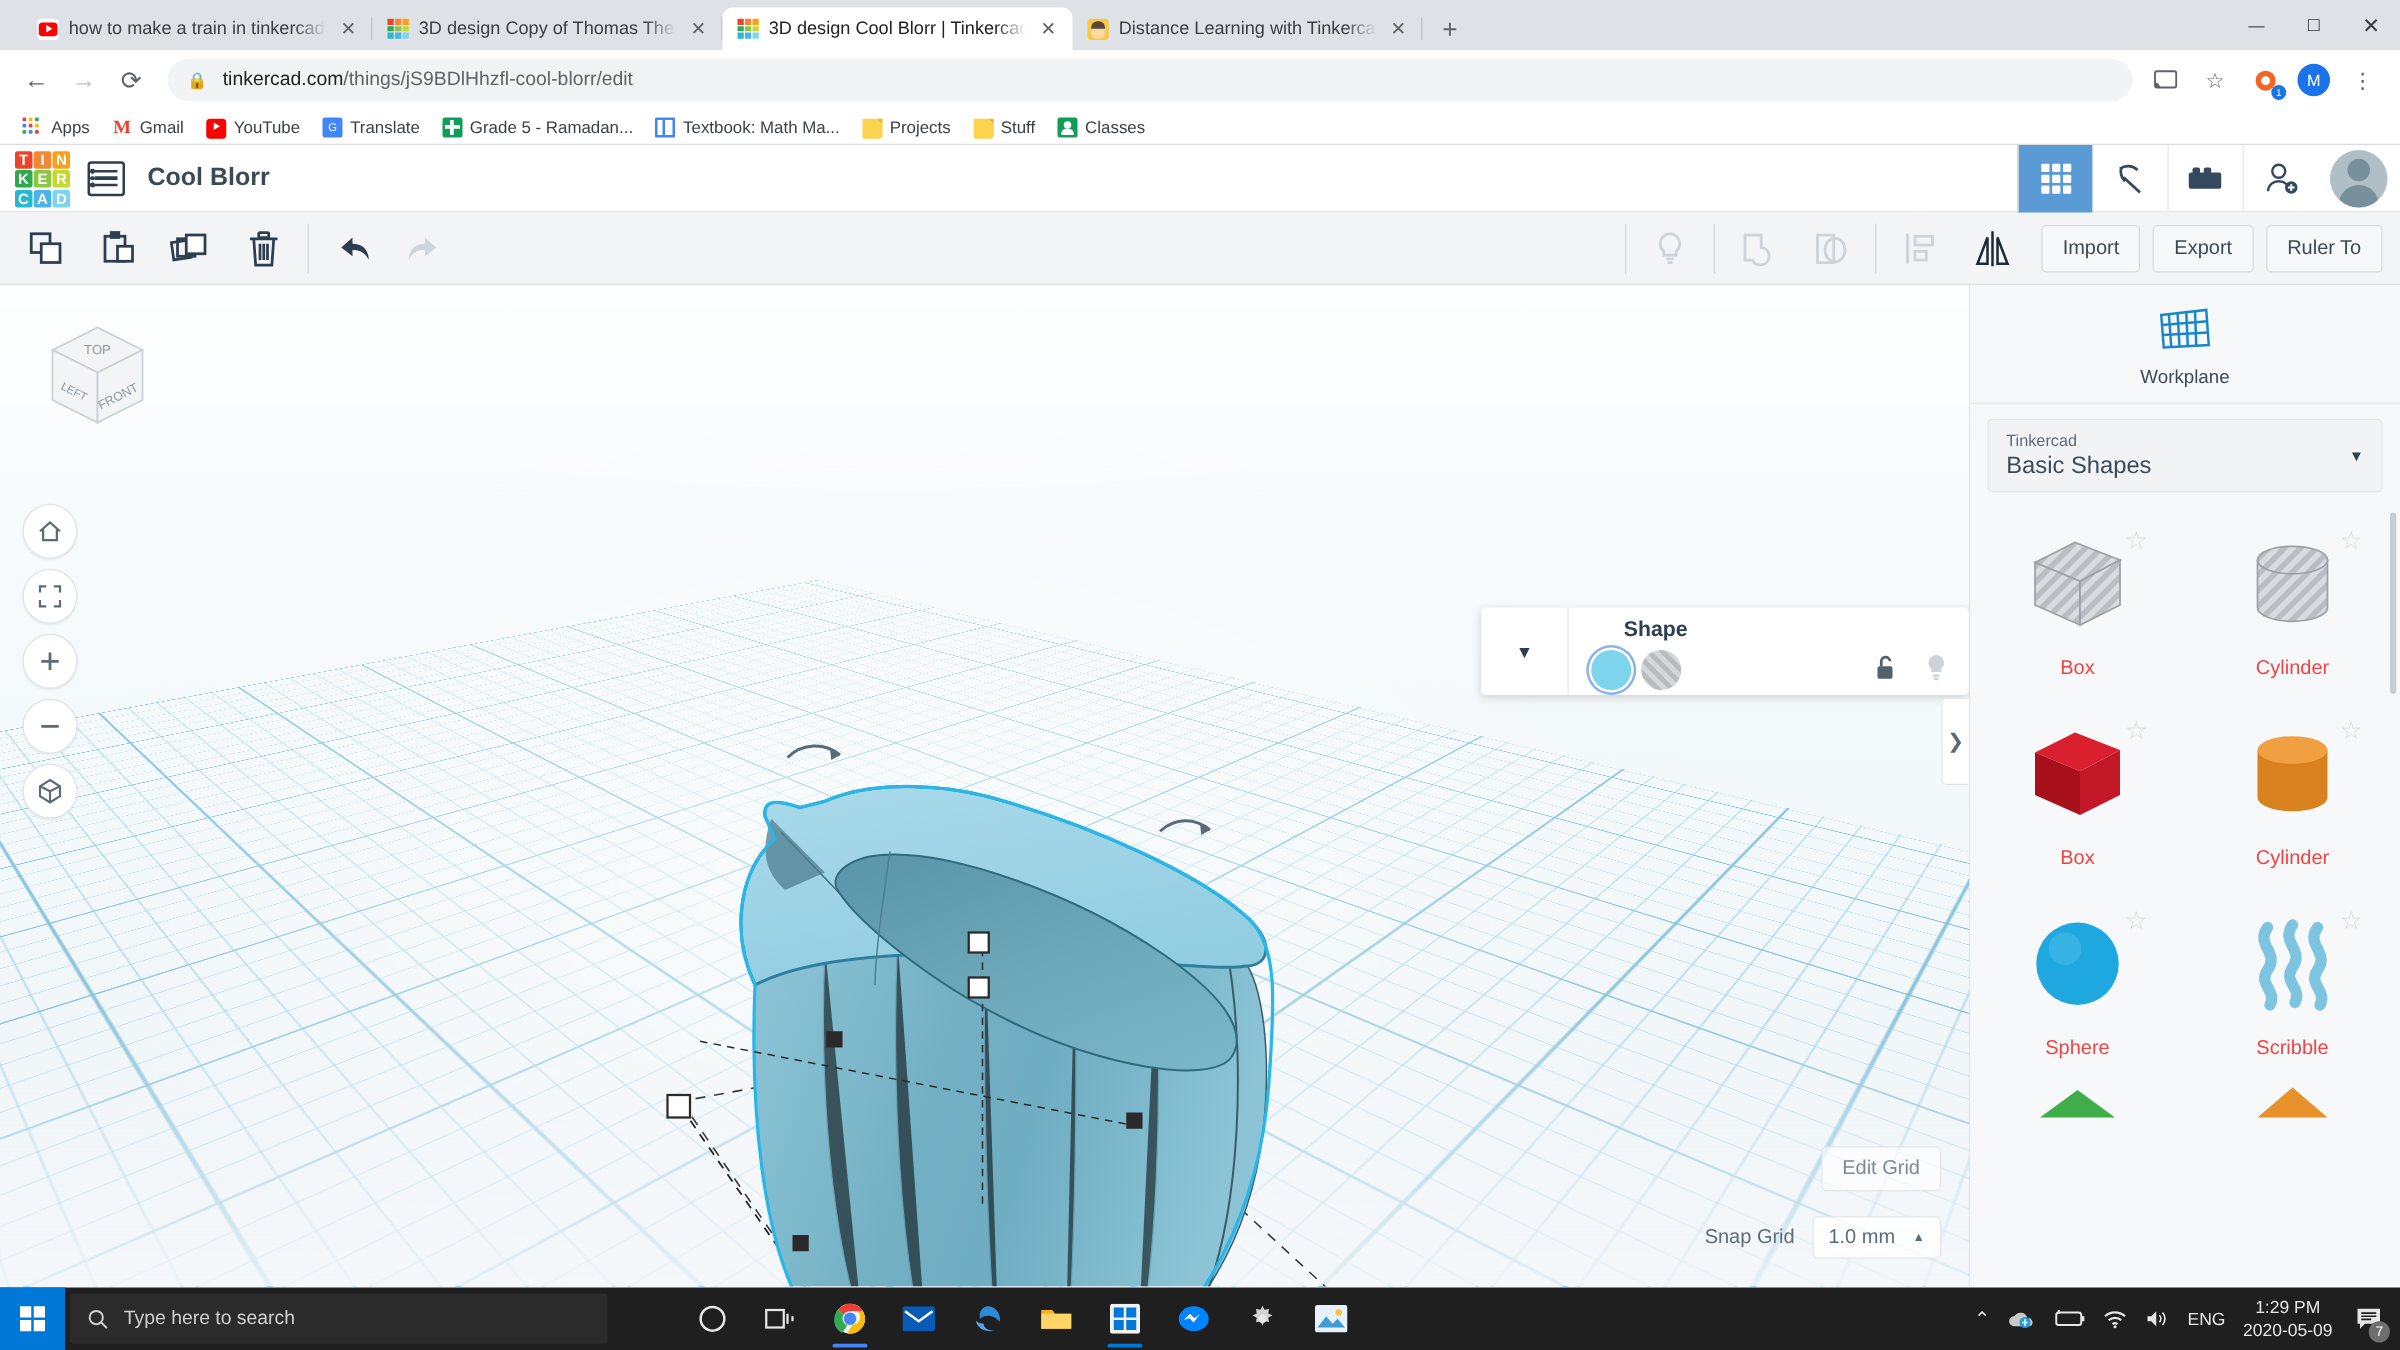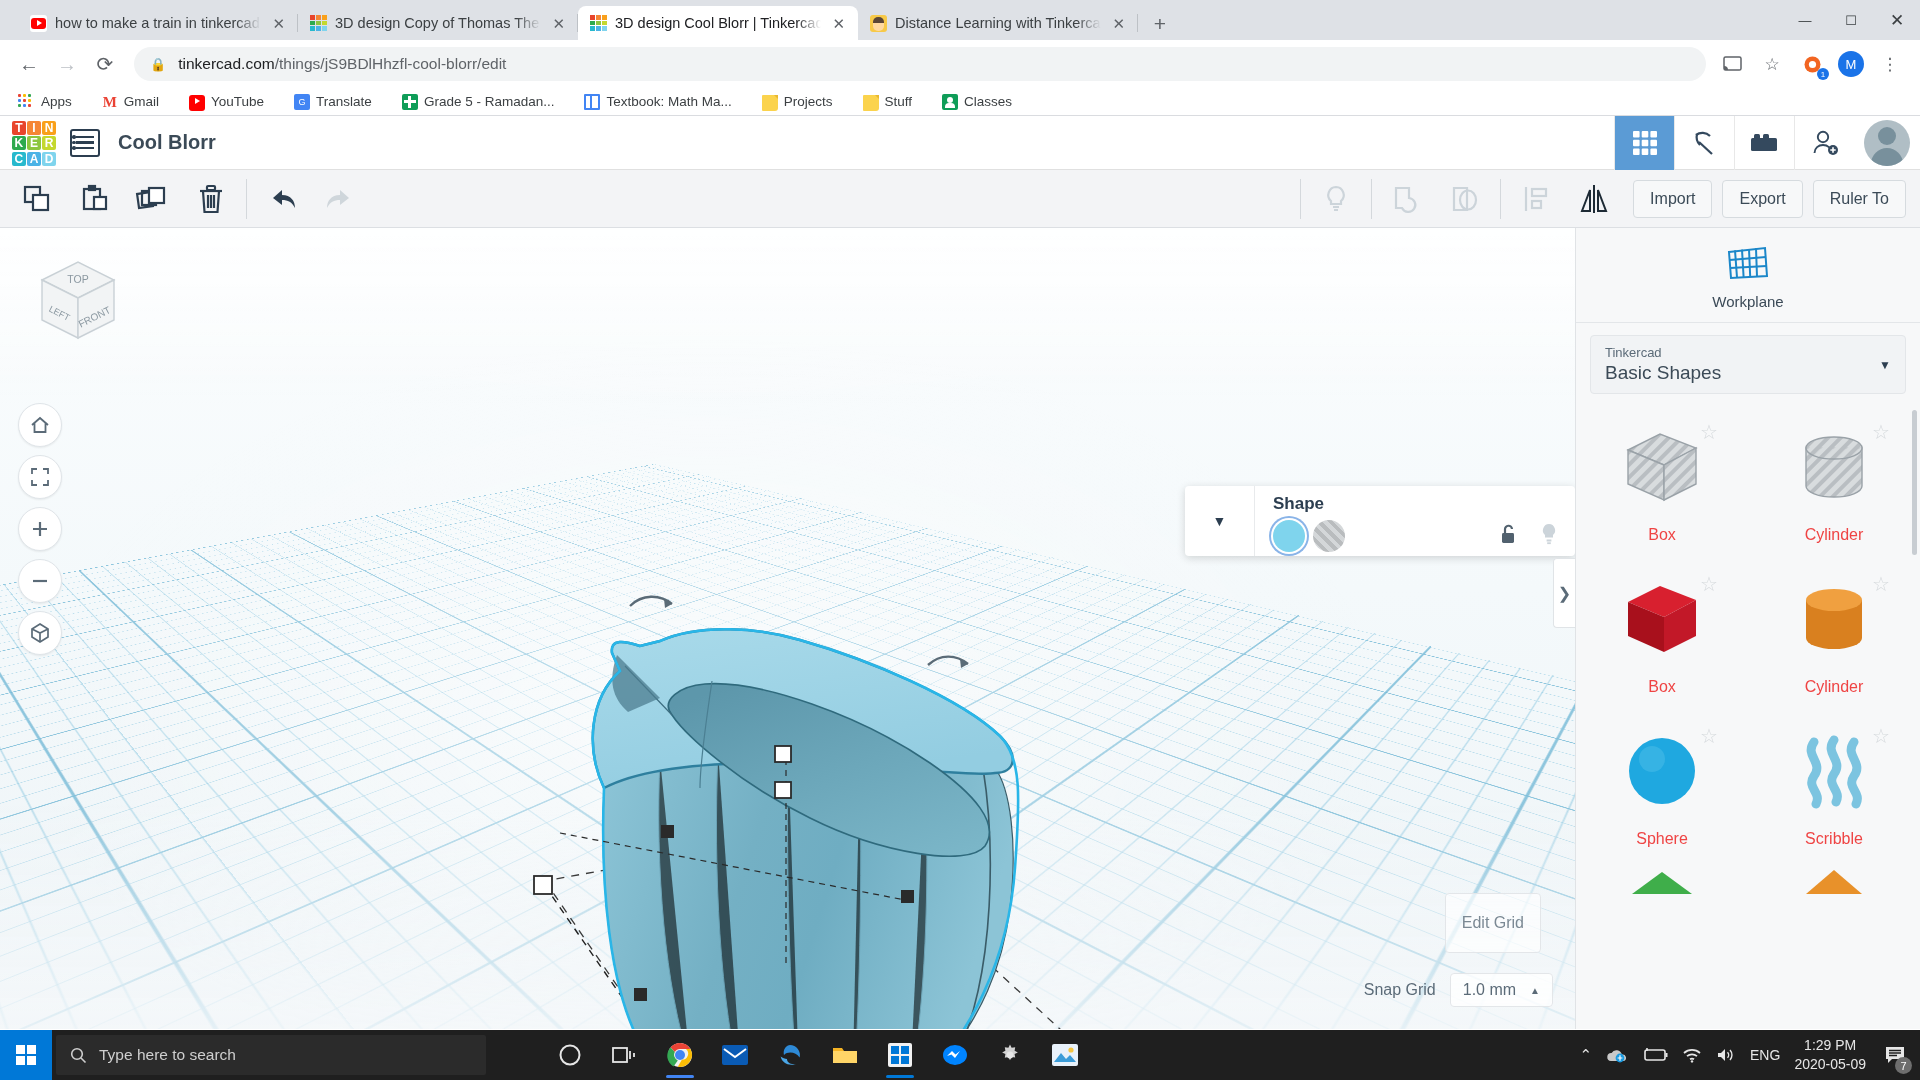--- a/index.html
+++ b/index.html
@@ -79,21 +79,21 @@
   .omni-right { display:flex; align-items:center; gap:12px; padding-right:4px;}
   .icon-btn { width:28px; height:28px; display:flex; align-items:center; justify-content:center;
      color:#5f6368; font-size:17px; position:relative;}
   .ext-badge { position:absolute; right:-3px; bottom:-2px; background:#1a73e8; color:#fff;
      font-size:8px; width:12px; height:12px; border-radius:50%; display:flex;
      align-items:center; justify-content:center; }
   .avatar-sm { width:26px; height:26px; border-radius:50%; background:#1a73e8; color:#fff;
      display:flex; align-items:center; justify-content:center; font-size:13px; }
 
   .bookmarks { height:28px; background:#ffffff; display:flex; align-items:center;
-     gap:16px; padding:0 10px; border-bottom:1px solid #dadce0;}
+     gap:4px; padding:0 10px; border-bottom:1px solid #dadce0;}
   .bm { display:flex; align-items:center; gap:6px; padding:3px 7px; border-radius:4px;
      font-size:13.5px; color:#3c4043; white-space:nowrap;}
   .bm .bmi { width:16px; height:16px; flex:0 0 16px; }
 
   .bmi-apps { display:grid; grid-template-columns:repeat(3,3px); grid-template-rows:repeat(3,3px);
      gap:2px; width:13px; height:13px; margin:1px;}
   .bmi-apps span{ display:block; border-radius:1px;}
   .bmi-gmail { color:#ea4335; font-size:15px; font-weight:bold; line-height:16px; text-align:center;
      font-family:"Liberation Serif", serif; }
   .bmi-yt { width:16px; height:12px; background:#ff0000; border-radius:3px; margin-top:2px; position:relative;}
@@ -171,29 +171,29 @@
   .navtool { width:44px; height:44px; border-radius:50%; background:#ffffff; border:1px solid #dfe4e8;
      display:flex; align-items:center; justify-content:center; color:#5b6b78; font-size:18px;
      box-shadow:0 1px 2px rgba(0,0,0,.07);}
 
   .shapepanel { position:absolute; left:1185px; top:258px; width:390px; height:70px;
      background:#ffffff; border-radius:4px; box-shadow:0 2px 8px rgba(0,0,0,.16);
      display:flex; align-items:stretch; }
   .sp-caret { width:70px; display:flex; align-items:center; justify-content:center;
      border-right:1px solid #e8eaec; color:#2c3e50; font-size:14px;}
   .sp-body { flex:1 1 auto; padding:8px 14px 0 18px; position:relative;}
-  .sp-label { font-size:17px; color:#2c3e50; font-weight:600; }
+  .sp-label { font-size:17px; color:#2c3e50; font-weight:600;margin-left:26px; }
   .sp-swatches { display:flex; gap:8px; margin-top:6px; }
   .sw { width:32px; height:32px; border-radius:50%; }
   .sw.solid { background:#7fd4ed; box-shadow:0 0 0 2px #fff, 0 0 0 4px #8ab4e8; }
   .sw.hole { background: repeating-linear-gradient(45deg,#b9bcbe 0 4px,#d4d7d9 4px 8px); }
   .sp-icons { position:absolute; right:16px; bottom:10px; display:flex; gap:20px; align-items:center;}
 
-  .editgrid { position:absolute; right:34px; bottom:76px; border:1px solid #e3e6e9;
-     background:rgba(255,255,255,.65); color:#7b8994; font-size:16px; padding:20px 16px; border-radius:4px;}
+  .editgrid { position:absolute; right:22px; bottom:76px; border:1px solid #e3e6e9;
+     background:rgba(255,255,255,.65); color:#7b8994; font-size:16px; padding:8px 16px; border-radius:4px;}
   .snapgrid { position:absolute; right:22px; bottom:22px; display:flex; align-items:center; gap:14px;}
   .snaplabel { font-size:16px; color:#5b6b78; }
   .snapselect { border:1px solid #e3e6e9; background:rgba(255,255,255,.8); color:#5b6b78;
      font-size:16px; padding:7px 12px; border-radius:4px; display:flex; align-items:center; gap:14px;}
 
   .flyout { position:absolute; right:0; top:330px; width:22px; height:70px; background:#ffffff;
      border:1px solid #e0e4e7; border-right:none; border-radius:4px 0 0 4px;
      display:flex; align-items:center; justify-content:center; color:#5b6b78; font-size:16px;}
 
   

